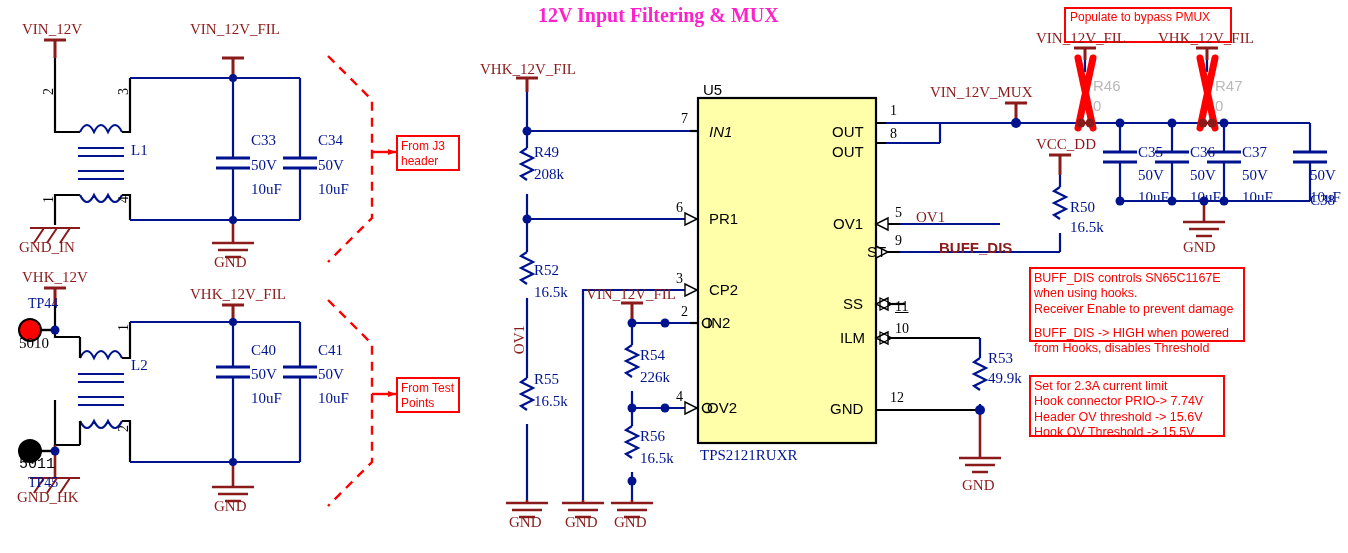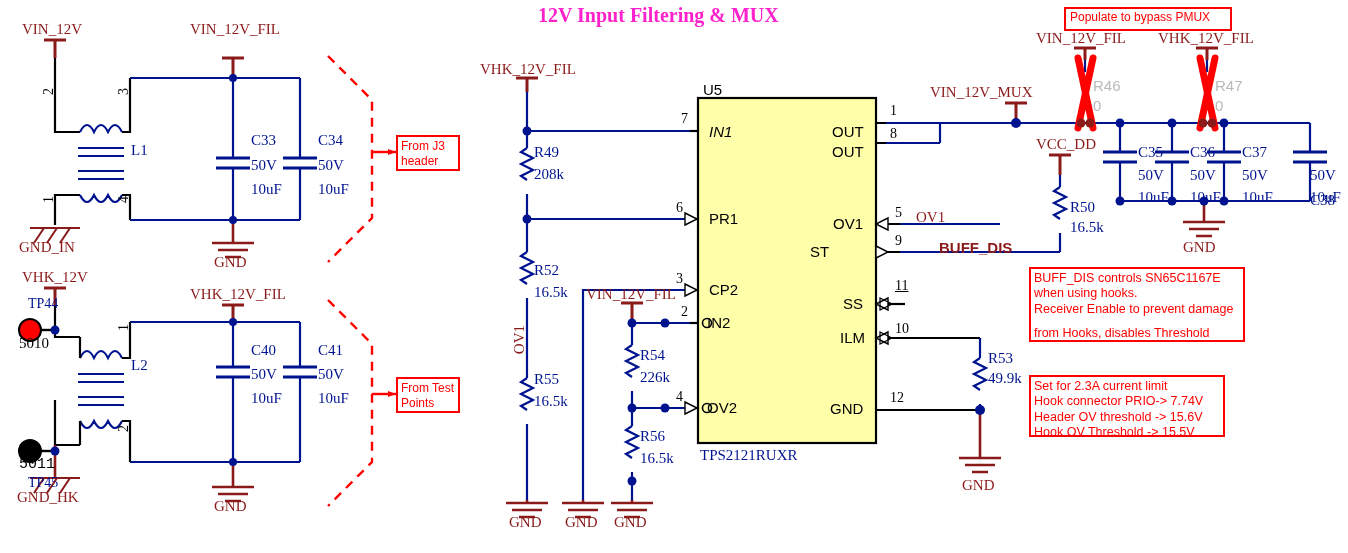--- a/index.html
+++ b/index.html
@@ -349,39 +349,39 @@
 <div class="lbl t-pin" style="left:676px;top:390px;">4</div>
 <div class="lbl t-black" style="left:707px;top:400px;">OV2</div>
 
 <div class="lbl t-pin" style="left:890px;top:104px;">1</div>
 <div class="lbl t-black" style="left:832px;top:124px;">OUT</div>
 <div class="lbl t-pin" style="left:890px;top:127px;">8</div>
 <div class="lbl t-black" style="left:832px;top:144px;">OUT</div>
 <div class="lbl t-pin" style="left:895px;top:206px;">5</div>
 <div class="lbl t-black" style="left:833px;top:216px;">OV1</div>
 <div class="lbl t-pin" style="left:895px;top:234px;">9</div>
-<div class="lbl t-black" style="left:810px;top:244px;">ST</div>
-<div class="lbl t-pin" style="left:895px;top:279px;text-decoration:underline;">11</div>
+<div class="lbl t-black" style="left:867px;top:244px;">ST</div>
+<div class="lbl t-pin" style="left:895px;top:300px;text-decoration:underline;">11</div>
 <div class="lbl t-black" style="left:843px;top:296px;">SS</div>
 <div class="lbl t-pin" style="left:895px;top:322px;">10</div>
 <div class="lbl t-black" style="left:840px;top:330px;">ILM</div>
 <div class="lbl t-pin" style="left:890px;top:391px;">12</div>
 <div class="lbl t-black" style="left:830px;top:401px;">GND</div>
 
 <div class="lbl t-net" style="left:930px;top:85px;">VIN_12V_MUX</div>
 <div class="lbl t-net" style="left:1036px;top:137px;">VCC_DD</div>
 <div class="lbl t-net" style="left:916px;top:210px;">OV1</div>
 <div class="lbl buffdis" style="left:939px;top:240px;">BUFF_DIS</div>
 <div class="lbl t-blue" style="left:1070px;top:200px;">R50</div>
 <div class="lbl t-blue" style="left:1070px;top:220px;">16.5k</div>
 <div class="lbl t-blue" style="left:988px;top:351px;">R53</div>
 <div class="lbl t-blue" style="left:988px;top:371px;">49.9k</div>
 <div class="lbl t-net" style="left:962px;top:478px;">GND</div>
 
-<div class="note" style="left:1064px;top:7px;width:168px;height:24px;padding:1px 4px;">
+<div class="note" style="left:1064px;top:7px;width:168px;height:36px;padding:1px 4px;">
   <span>Populate to bypass PMUX</span>
 </div>
 <div class="lbl t-net" style="left:1036px;top:31px;">VIN_12V_FIL</div>
 <div class="lbl t-net" style="left:1158px;top:31px;">VHK_12V_FIL</div>
 <div class="lbl t-gray" style="left:1093px;top:78px;">R46</div>
 <div class="lbl t-gray" style="left:1093px;top:98px;">0</div>
 <div class="lbl t-gray" style="left:1215px;top:78px;">R47</div>
 <div class="lbl t-gray" style="left:1215px;top:98px;">0</div>
 
 <div class="lbl t-blue" style="left:1138px;top:145px;">C35</div>
@@ -396,20 +396,21 @@
 <div class="lbl t-blue" style="left:1310px;top:145px;margin-top:48px;">C38</div>
 <div class="lbl t-blue" style="left:1310px;top:168px;">50V</div>
 <div class="lbl t-blue" style="left:1310px;top:190px;">10uF</div>
 <div class="lbl t-net" style="left:1183px;top:240px;">GND</div>
 
 <div class="note notebig" style="left:1029px;top:267px;width:216px;height:75px;">
   <div>BUFF_DIS controls SN65C1167E</div>
   <div>when using hooks.</div>
   <div>Receiver Enable to prevent damage</div>
   <div style="height:9px;"></div>
+  <div>BUFF_DIS -&gt; HIGH when powered</div>
   <div>from Hooks, disables Threshold</div>
 </div>
 
 <div class="note notebig" style="left:1029px;top:375px;width:196px;height:62px;">
   <div>Set for 2.3A current limit</div>
   <div>Hook connector PRIO-&gt; 7.74V</div>
   <div>Header OV threshold -&gt; 15.6V</div>
   <div>Hook OV Threshold -&gt; 15.5V</div>
 </div>
 

